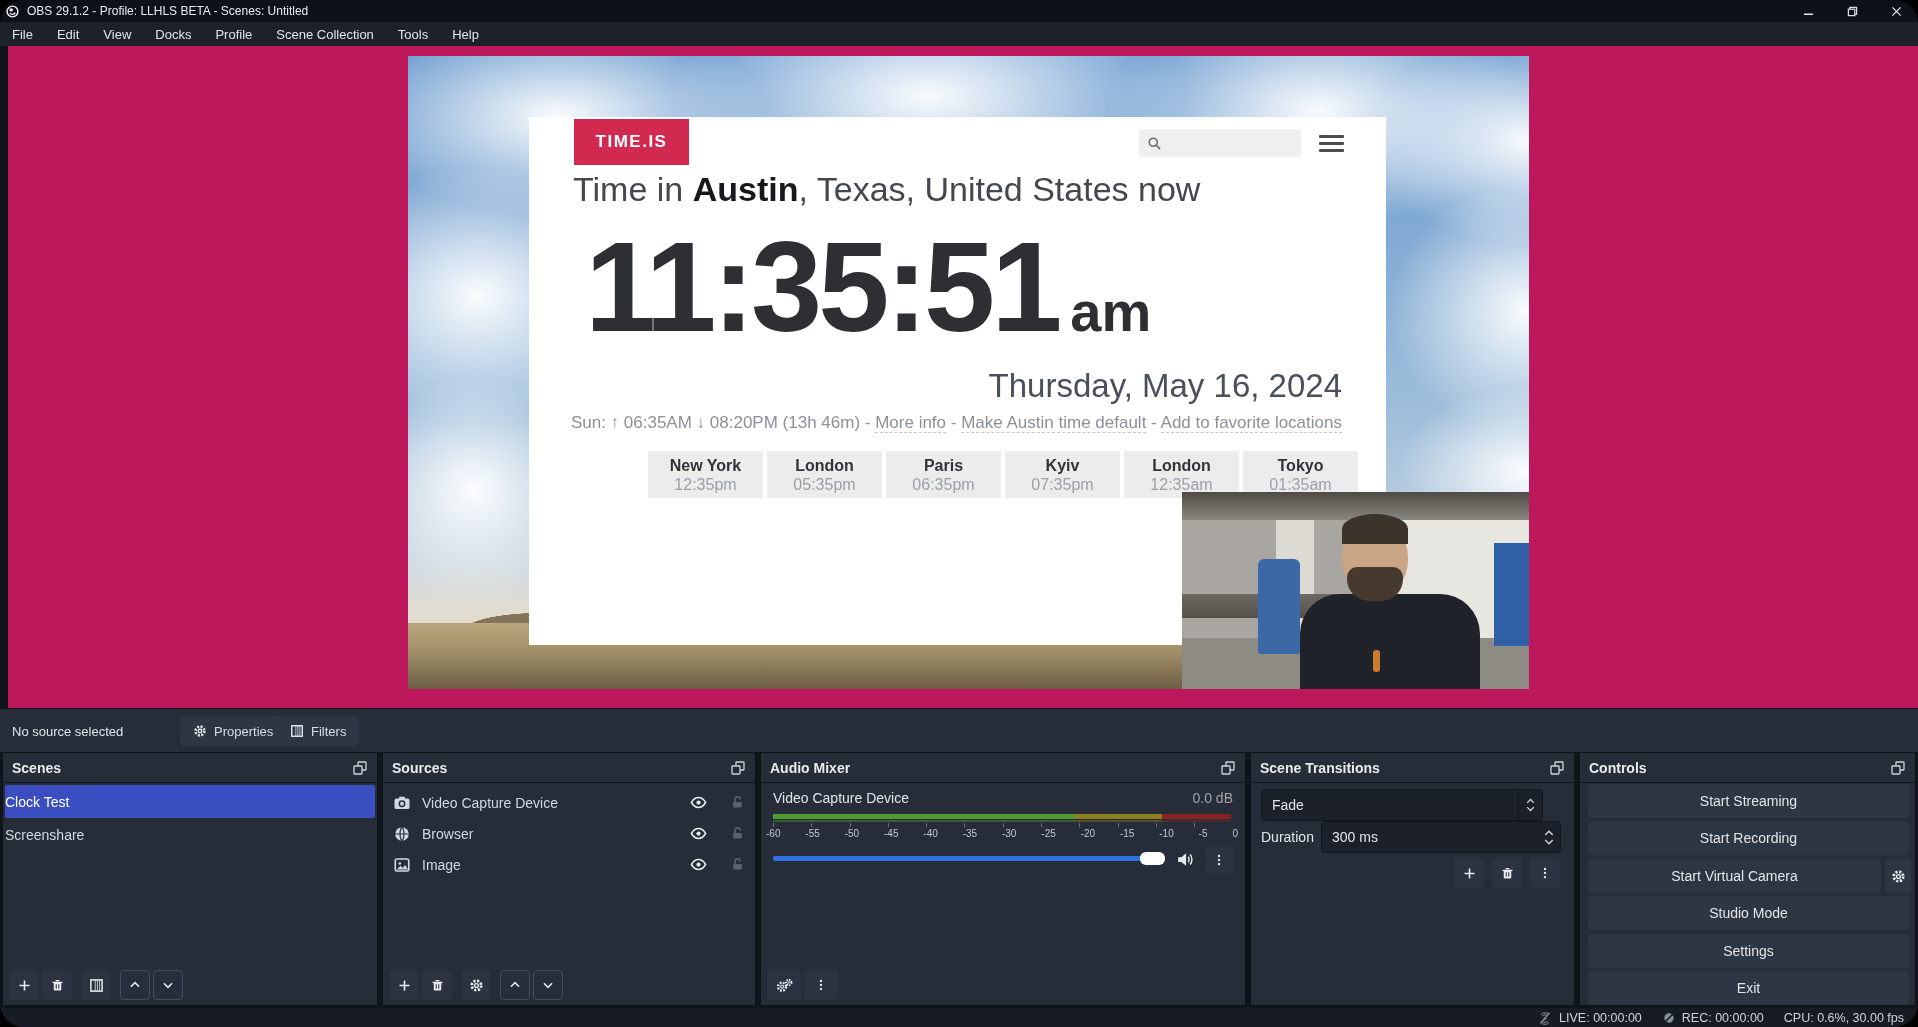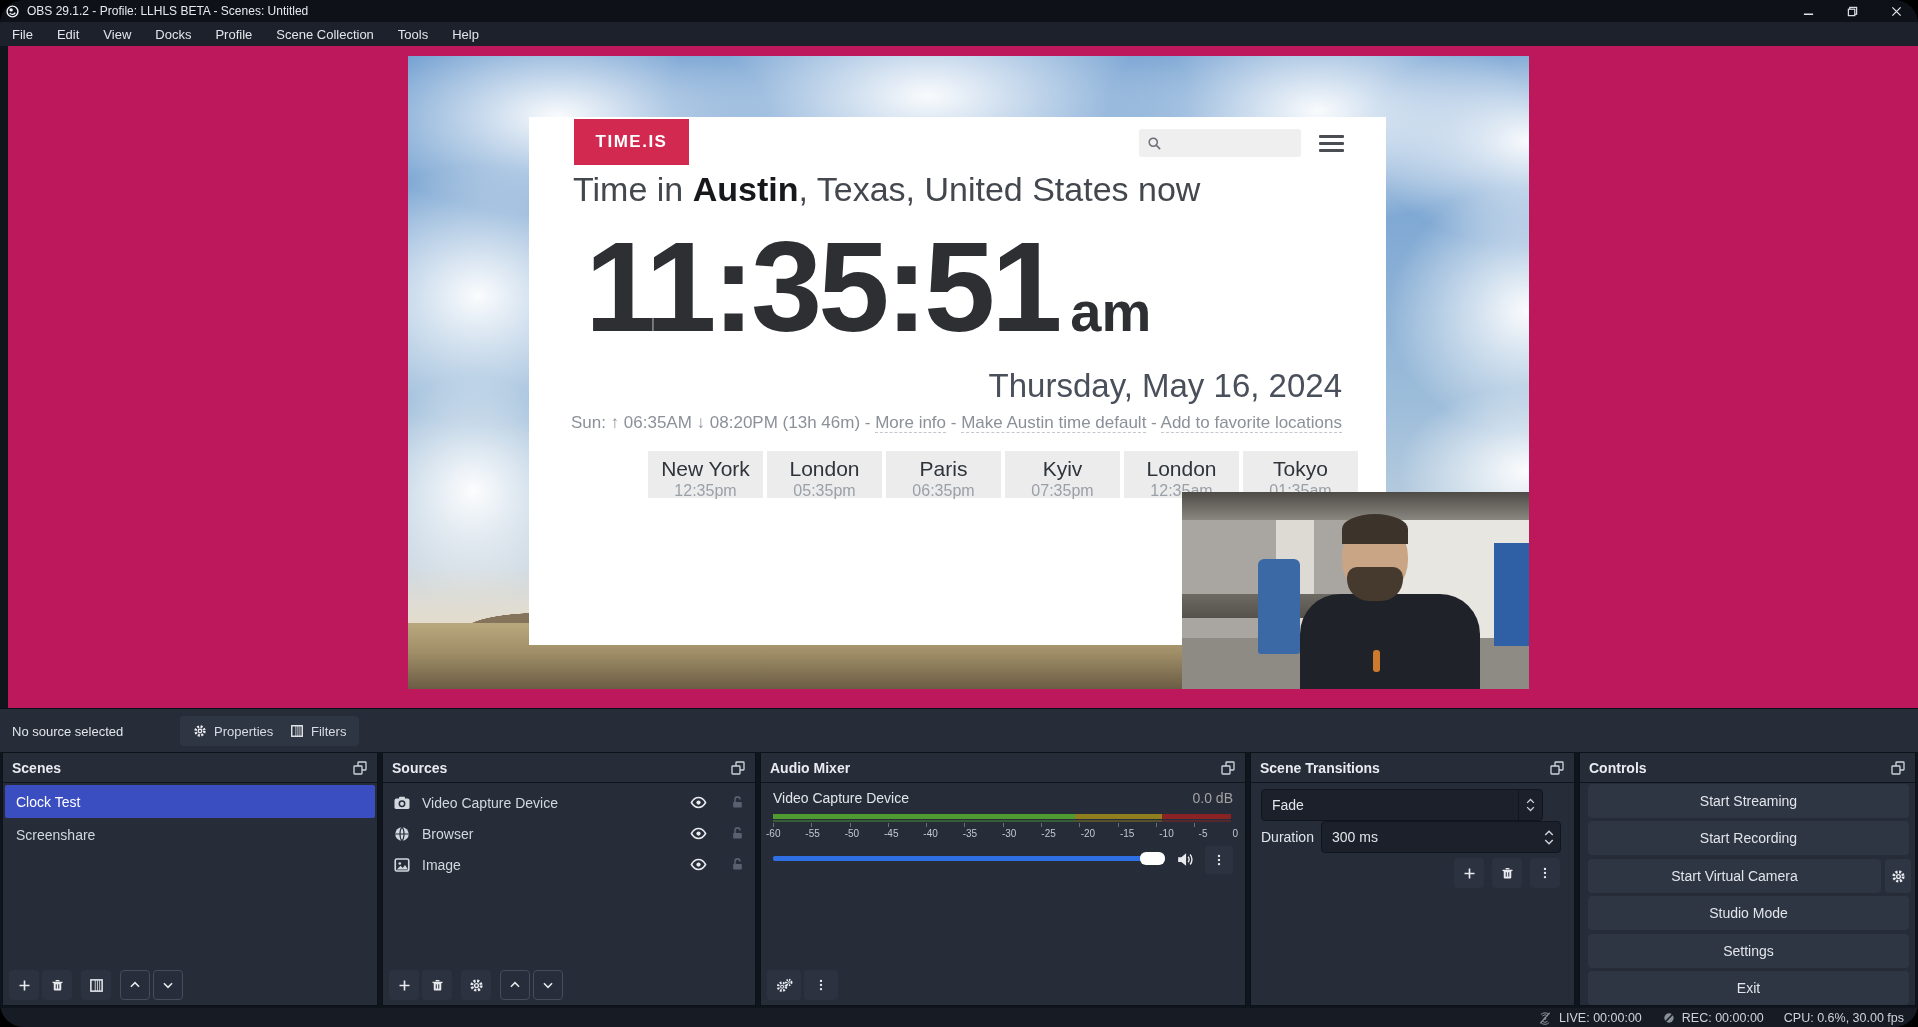--- a/index.html
+++ b/index.html
@@ -57,21 +57,21 @@
   .ti-heading { position:absolute; left:44px; top:53px; font-size:34px; color:#43474e; white-space:nowrap; }
   .ti-heading b { color:#16181c; font-weight:bold; }
   .ti-time-row { position:absolute; left:56px; top:96px; display:flex; align-items:baseline; }
   .ti-time { font-size:128px; font-weight:bold; color:#2e2f33; letter-spacing:-4px; }
   .ti-ampm { font-size:56px; font-weight:bold; color:#2e2f33; margin-left:12px; }
   .ti-date { position:absolute; right:44px; top:250px; font-size:33px; color:#4a505b; }
   .ti-sun { position:absolute; right:44px; top:296px; font-size:17px; color:#8b9099; white-space:nowrap; }
   .ti-sun .lnk { border-bottom:1px dashed #c2c7cd; }
   .ti-cities { position:absolute; left:119px; top:334px; display:flex; gap:4px; }
   .ti-city { width:115px; height:47px; background:#ececec; text-align:center; padding-top:6px; }
-  .ti-city .nm { font-size:21px; font-weight:normal; color:#2f343a;text-align:center; }
+  .ti-city .nm { font-size:16px; font-weight:bold; color:#2f343a;text-align:center; }
   .ti-city .tm { font-size:16px; color:#9aa0a7; margin-top:1px; }
 
   
   .webcam { position:absolute; left:774px; top:436px; width:347px; height:197px; overflow:hidden; background:#a9a5a0; }
   .wc-ceiling { position:absolute; left:0; top:0; right:0; height:14%; background:linear-gradient(180deg,#4e4b46,#8a8680); }
   .wc-win-right { position:absolute; left:61%; top:8%; width:39%; height:68%; background:#e8e6e1;
       background-image:linear-gradient(90deg, rgba(120,116,108,.8) 0 2px, transparent 2px 26%),
                        linear-gradient(0deg, rgba(120,116,108,.6) 0 2px, transparent 2px 48%); }
   .wc-win-mid { position:absolute; left:27%; top:14%; width:11%; height:58%; background:#dddad4; }
   .wc-desks { position:absolute; left:0; top:52%; width:45%; height:12%; background:linear-gradient(180deg,#6d6a64,#55524c); }
@@ -98,21 +98,21 @@
   .panel { position:absolute; top:0; bottom:2px; background:#262c38; border:1px solid #0d1118; }
   #panel-scenes { left:2px; width:376px; }
   #panel-sources { left:382px; width:374px; }
   #panel-audio { left:760px; width:486px; }
   #panel-transitions { left:1250px; width:325px; }
   #panel-controls { left:1579px; width:337px; }
   .panel-header { height:30px; display:flex; align-items:center; justify-content:space-between;
                   padding:0 9px; font-weight:bold; font-size:14px; border-bottom:1px solid #10141c; color:#e9ebf0; }
   .popout { color:#cfd3da; }
 
-  .scene-item { height:33px; display:flex; align-items:center; padding-left:11px; font-size:14px;
+  .scene-item { height:33px; display:flex; align-items:center; font-size:14px;
                 color:#d3d7de; margin:0 2px; border-radius:2px; }
   .scene-item.selected { background:#3a4ec1; color:#fff; margin-top:2px; }
 
   .source-item { height:31px; display:flex; align-items:center; padding:0 10px; font-size:14px; color:#d3d7de; gap:11px; }
   .source-item .spacer { flex:1; }
   .eye { color:#e8eaee; }
   .lock { color:#596070; margin-left:12px; }
 
   .dock-footer { position:absolute; left:6px; bottom:5px; display:flex; gap:3px; align-items:center; }
   .icon-btn { width:30px; height:30px; border-radius:4px; background:#2c3240; display:flex;

